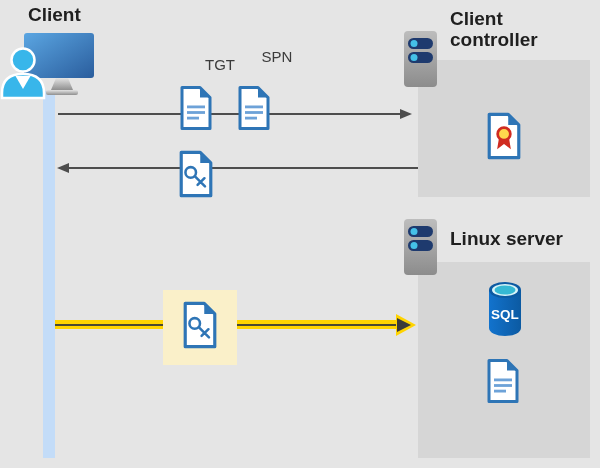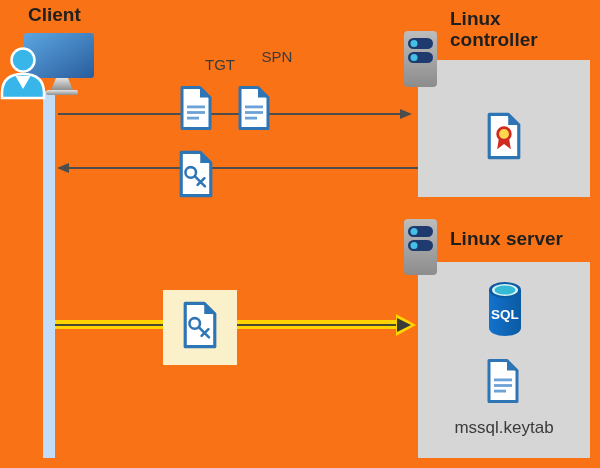--- a/index.html
+++ b/index.html
@@ -1,17 +1,17 @@
 <!DOCTYPE html>
 <html><head>
 <meta charset="utf-8">
 <style>
   html,body{margin:0;padding:0;background:#ffffff;}
   #canvas{
-    position:relative;width:600px;height:468px;background:#f97316;overflow:hidden;
+    position:relative;width:600px;height:468px;background:#e5e5e5;overflow:hidden;
     font-family:"Liberation Sans","DejaVu Sans",sans-serif;
   }
   .abs{position:absolute;}
   .node-title{
     font-weight:700;font-size:19px;line-height:21px;color:#1f1f1f;letter-spacing:0;
   }
   .small-label{font-size:15px;color:#3b3b3b;margin-left:24px;}
   .file-label{font-size:17px;color:#3b3b3b;}
   .gray-box{background:#d6d6d6;}
   .lifeline{background:#c3dcf8;}
@@ -107,21 +107,21 @@
 
   <svg class="abs" style="left:177px;top:149px;" width="38" height="50" viewBox="0 0 36 47">
     <path d="M4 3 h18 l10 10 v31 h-28 z" fill="#ffffff" stroke="#2e75b6" stroke-width="3" stroke-linejoin="round"></path>
     <path d="M22 3 l10 10 h-10 z" fill="#2e75b6"></path>
     <circle cx="13" cy="22" r="5" fill="none" stroke="#2e75b6" stroke-width="2.4"></circle>
     <path d="M16.8 25.6 L26.5 35.3 M22.3 31 l-2.8 2.8 M26 27.5 l-2.8 2.8" fill="none" stroke="#2e75b6" stroke-width="2.4" stroke-linecap="round"></path>
   </svg>
 
   <div class="abs gray-box" style="left:418px;top:60px;width:172px;height:137px;"></div>
 
-  <div class="abs node-title" style="left:450px;top:8px;width:132px;">Linux controller</div>
+  <div class="abs node-title" style="left:450px;top:8px;width:132px;">Client controller</div>
 
   <svg class="abs" style="left:403px;top:30px;" width="35" height="58" viewBox="0 0 35 58">
     <rect x="1" y="1" width="33" height="56" rx="4" fill="url(#gradServer)"></rect>
     <rect x="5" y="8" width="25" height="11" rx="5.5" fill="#1e3a6e"></rect>
     <circle cx="11" cy="13.5" r="3.5" fill="#45c1e8"></circle>
     <rect x="5" y="22" width="25" height="11" rx="5.5" fill="#1e3a6e"></rect>
     <circle cx="11" cy="27.5" r="3.5" fill="#45c1e8"></circle>
   </svg>
 
   <svg class="abs" style="left:485px;top:111px;" width="38" height="50" viewBox="0 0 36 47">
@@ -153,21 +153,20 @@
   </svg>
 
   <svg class="abs" style="left:485px;top:357px;" width="36" height="48" viewBox="0 0 36 47">
     <path d="M4 3 h18 l10 10 v31 h-28 z" fill="#ffffff" stroke="#2e75b6" stroke-width="3" stroke-linejoin="round"></path>
     <path d="M22 3 l10 10 h-10 z" fill="#2e75b6"></path>
     <rect x="9" y="21" width="18" height="2.8" fill="#6da2d8"></rect>
     <rect x="9" y="26.6" width="18" height="2.8" fill="#6da2d8"></rect>
     <rect x="9" y="32.2" width="12" height="2.8" fill="#6da2d8"></rect>
   </svg>
 
-  <div class="abs file-label" style="left:418px;top:418px;width:172px;text-align:center;">mssql.keytab</div>
 
   <div class="abs yellow-bar" style="left:55px;top:320px;width:342px;">
     <div class="core"></div>
   </div>
   <div class="abs yellow-head-outer" style="left:396px;top:313.5px;"></div>
   <div class="abs yellow-head-inner" style="left:397px;top:317.5px;"></div>
 
   <div class="abs highlight-box" style="left:163px;top:290px;width:74px;height:75px;"></div>
 
   <svg class="abs" style="left:181px;top:300px;" width="38" height="50" viewBox="0 0 36 47">

